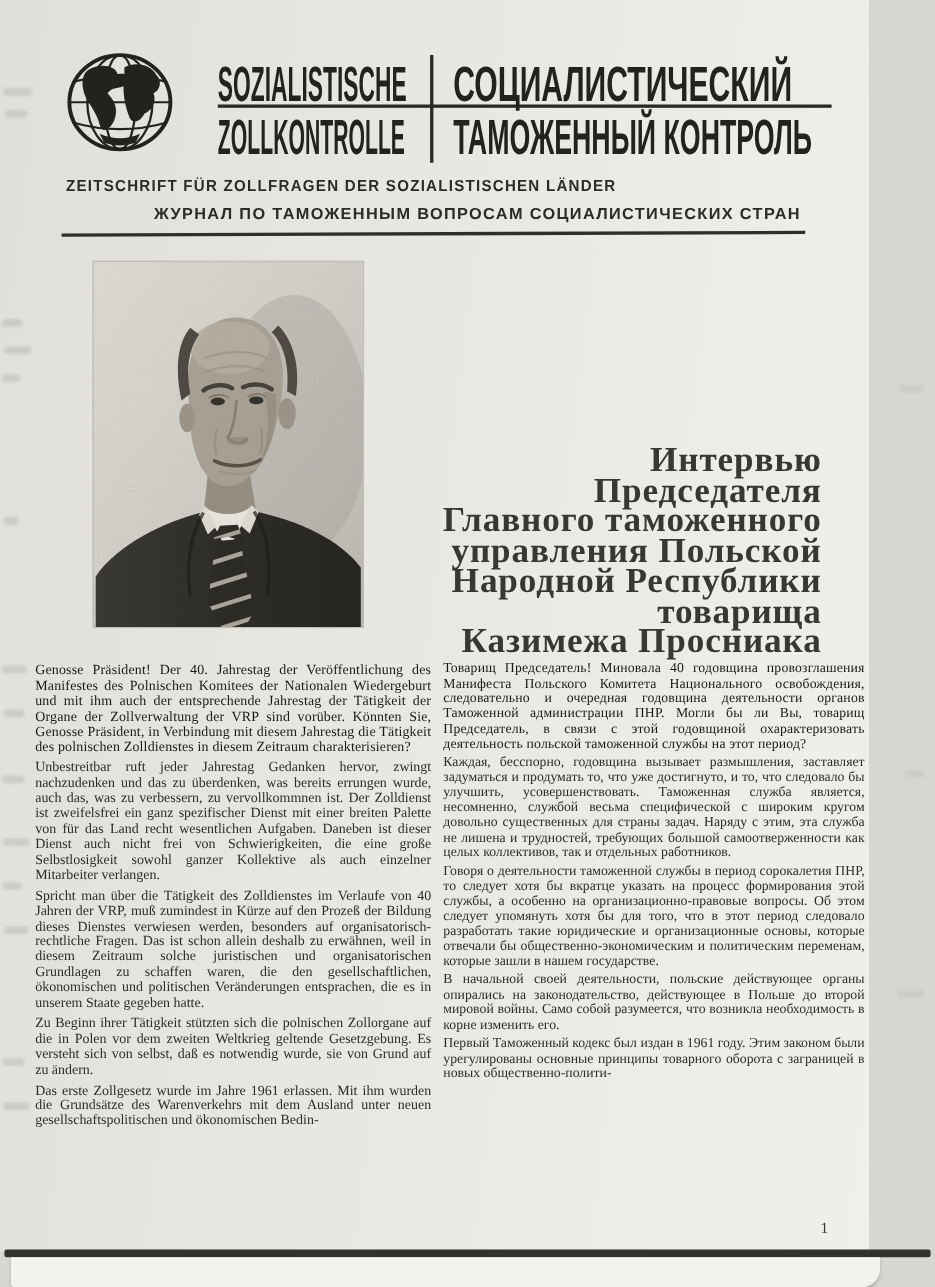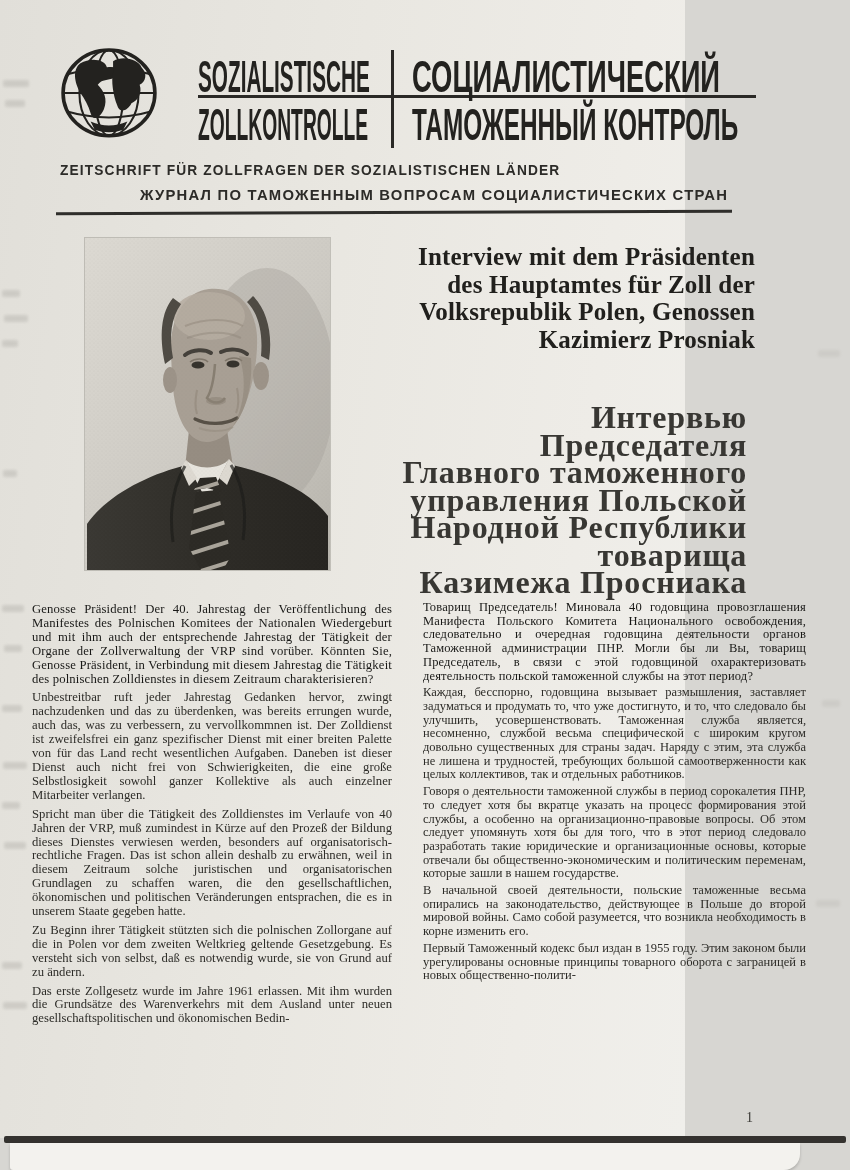--- a/index.html
+++ b/index.html
@@ -2,21 +2,21 @@
 <html><head>
 <meta charset="utf-8">
 <style>
   html,body{margin:0;padding:0;}
   body{
     width:850px;height:1170px;position:relative;overflow:hidden;
     background:#d7d6d2;
     font-family:"Liberation Serif","DejaVu Serif",serif;
   }
   .page{
-    position:absolute;left:0;top:0;width:685px;height:1138px;
+    position:absolute;left:0;top:0;width:790px;height:1138px;
     background:linear-gradient(97deg,#e1dfd9 0%,#e9e7e1 45%,#eeece7 78%,#f0efeb 100%);
   }
   
   .bleed{position:absolute;background:#a19f99;opacity:.32;filter:blur(1.6px);border-radius:2px;height:7px;}
   .bleed.r{opacity:.18;}
 
   
   .globe{position:absolute;left:60px;top:46px;width:98px;height:94px;}
   .mh{
     position:absolute;white-space:nowrap;
@@ -44,21 +44,21 @@
   .photo svg{display:block;width:100%;height:100%;}
 
   
   .art-title{position:absolute;text-align:right;white-space:pre-line;color:#21201d;}
   .title-de{left:390px;top:243px;width:365px;font-size:25px;line-height:27.5px;font-weight:bold;letter-spacing:.2px;}
   .title-ru{left:390px;top:404px;width:357px;font-size:32px;line-height:27.5px;font-weight:bold;color:#383733;letter-spacing:.8px;}
 
   
   .col{position:absolute;top:598px;text-align:justify;color:#2d2c28;}
   .col-de{left:32px;width:360px;font-size:12.7px;line-height:13.9px;}
-  .col-ru{left:403px;width:383px;font-size:12.5px;line-height:13.7px;margin-left:20px;}
+  .col-ru{left:403px;width:383px;font-size:12.5px;line-height:13.7px;}
   .question{font-weight:normal;color:#191917;margin:0 0 8px 0;letter-spacing:.15px;}
   .col p{margin:5px 0 0 0;}
   .col-ru p{margin:3px 0 0 0;}
 
   .pagenum{position:absolute;left:746px;top:1110px;font-size:14px;color:#3a3935;}
 
   
   .edge-shadow{position:absolute;left:4px;top:1136px;width:842px;height:7px;background:#34322f;border-radius:2px;}
   .under-page{position:absolute;left:10px;top:1143px;width:790px;height:27px;background:#f3f2ee;border-radius:0 0 16px 3px;box-shadow:0 2px 3px rgba(0,0,0,.18);}
 </style>
@@ -166,44 +166,40 @@
         <line x1="96" y1="298" x2="166" y2="276"></line>
         <line x1="98" y1="318" x2="168" y2="296"></line>
         <line x1="100" y1="338" x2="170" y2="316"></line>
       </g>
       <path d="M100,228 C88,248 84,274 88,304" stroke="#1d1c19" stroke-width="3" fill="none" opacity="0.7"></path>
       <path d="M146,227 C158,246 162,272 158,302" stroke="#1d1c19" stroke-width="3" fill="none" opacity="0.7"></path>
       <rect width="245" height="332" fill="url(#grain)"></rect>
     </svg>
   </div>
 
-  <div class="art-title title-de">Interview mit dem Präsidenten
-des Hauptamtes für Zoll der
-Volksrepublik Polen, Genossen
-Kazimierz Prosniak</div>
   <div class="art-title title-ru">Интервью Председателя
 Главного таможенного
 управления Польской
 Народной Республики
 товарища
 Казимежа Просниака</div>
 
   <div class="col col-de">
     <p class="question">Genosse Präsident! Der 40. Jahrestag der Veröffentlichung des Manifestes des Polnischen Komitees der Nationalen Wiedergeburt und mit ihm auch der entsprechende Jahrestag der Tätigkeit der Organe der Zollverwaltung der VRP sind vorüber. Könnten Sie, Genosse Präsident, in Verbindung mit diesem Jahrestag die Tätigkeit des polnischen Zolldienstes in diesem Zeitraum charakterisieren?</p>
     <p>Unbestreitbar ruft jeder Jahrestag Gedanken hervor, zwingt nachzudenken und das zu überdenken, was bereits errungen wurde, auch das, was zu verbessern, zu vervollkommnen ist. Der Zolldienst ist zweifelsfrei ein ganz spezifischer Dienst mit einer breiten Palette von für das Land recht wesentlichen Aufgaben. Daneben ist dieser Dienst auch nicht frei von Schwierigkeiten, die eine große Selbstlosigkeit sowohl ganzer Kollektive als auch einzelner Mitarbeiter verlangen.</p>
     <p>Spricht man über die Tätigkeit des Zolldienstes im Verlaufe von 40 Jahren der VRP, muß zumindest in Kürze auf den Prozeß der Bildung dieses Dienstes verwiesen werden, besonders auf organisatorisch-rechtliche Fragen. Das ist schon allein deshalb zu erwähnen, weil in diesem Zeitraum solche juristischen und organisatorischen Grundlagen zu schaffen waren, die den gesellschaftlichen, ökonomischen und politischen Veränderungen entsprachen, die es in unserem Staate gegeben hatte.</p>
     <p>Zu Beginn ihrer Tätigkeit stützten sich die polnischen Zollorgane auf die in Polen vor dem zweiten Weltkrieg geltende Gesetzgebung. Es versteht sich von selbst, daß es notwendig wurde, sie von Grund auf zu ändern.</p>
     <p>Das erste Zollgesetz wurde im Jahre 1961 erlassen. Mit ihm wurden die Grundsätze des Warenverkehrs mit dem Ausland unter neuen gesellschaftspolitischen und ökonomischen Bedin-</p>
   </div>
 
   <div class="col col-ru">
     <p class="question">Товарищ Председатель! Миновала 40 годовщина провозглашения Манифеста Польского Комитета Национального освобождения, следовательно и очередная годовщина деятельности органов Таможенной администрации ПНР. Могли бы ли Вы, товарищ Председатель, в связи с этой годовщиной охарактеризовать деятельность польской таможенной службы на этот период?</p>
     <p>Каждая, бесспорно, годовщина вызывает размышления, заставляет задуматься и продумать то, что уже достигнуто, и то, что следовало бы улучшить, усовершенствовать. Таможенная служба является, несомненно, службой весьма специфической с широким кругом довольно существенных для страны задач. Наряду с этим, эта служба не лишена и трудностей, требующих большой самоотверженности как целых коллективов, так и отдельных работников.</p>
     <p>Говоря о деятельности таможенной службы в период сорокалетия ПНР, то следует хотя бы вкратце указать на процесс формирования этой службы, а особенно на организационно-правовые вопросы. Об этом следует упомянуть хотя бы для того, что в этот период следовало разработать такие юридические и организационные основы, которые отвечали бы общественно-экономическим и политическим переменам, которые зашли в нашем государстве.</p>
-    <p>В начальной своей деятельности, польские таможенные весьма опирались на законодательство, действующее в Польше до второй мировой войны. Само собой разумеется, что возникла необходимость в корне изменить его.</p>
-    <p>Первый Таможенный кодекс был издан в 1955 году. Этим законом были урегулированы основные принципы товарного оборота с заграницей в новых общественно-полити-</p>
+    <p>В начальной своей деятельности, польские действующее органы опирались на законодательство, действующее в Польше до второй мировой войны. Само собой разумеется, что возникла необходимость в корне изменить его.</p>
+    <p>Первый Таможенный кодекс был издан в 1961 году. Этим законом были урегулированы основные принципы товарного оборота с заграницей в новых общественно-полити-</p>
   </div>
 
   <div class="pagenum">1</div>
 </div>
 
 <div class="edge-shadow"></div>
 <div class="under-page"></div>
 
 </body></html>

